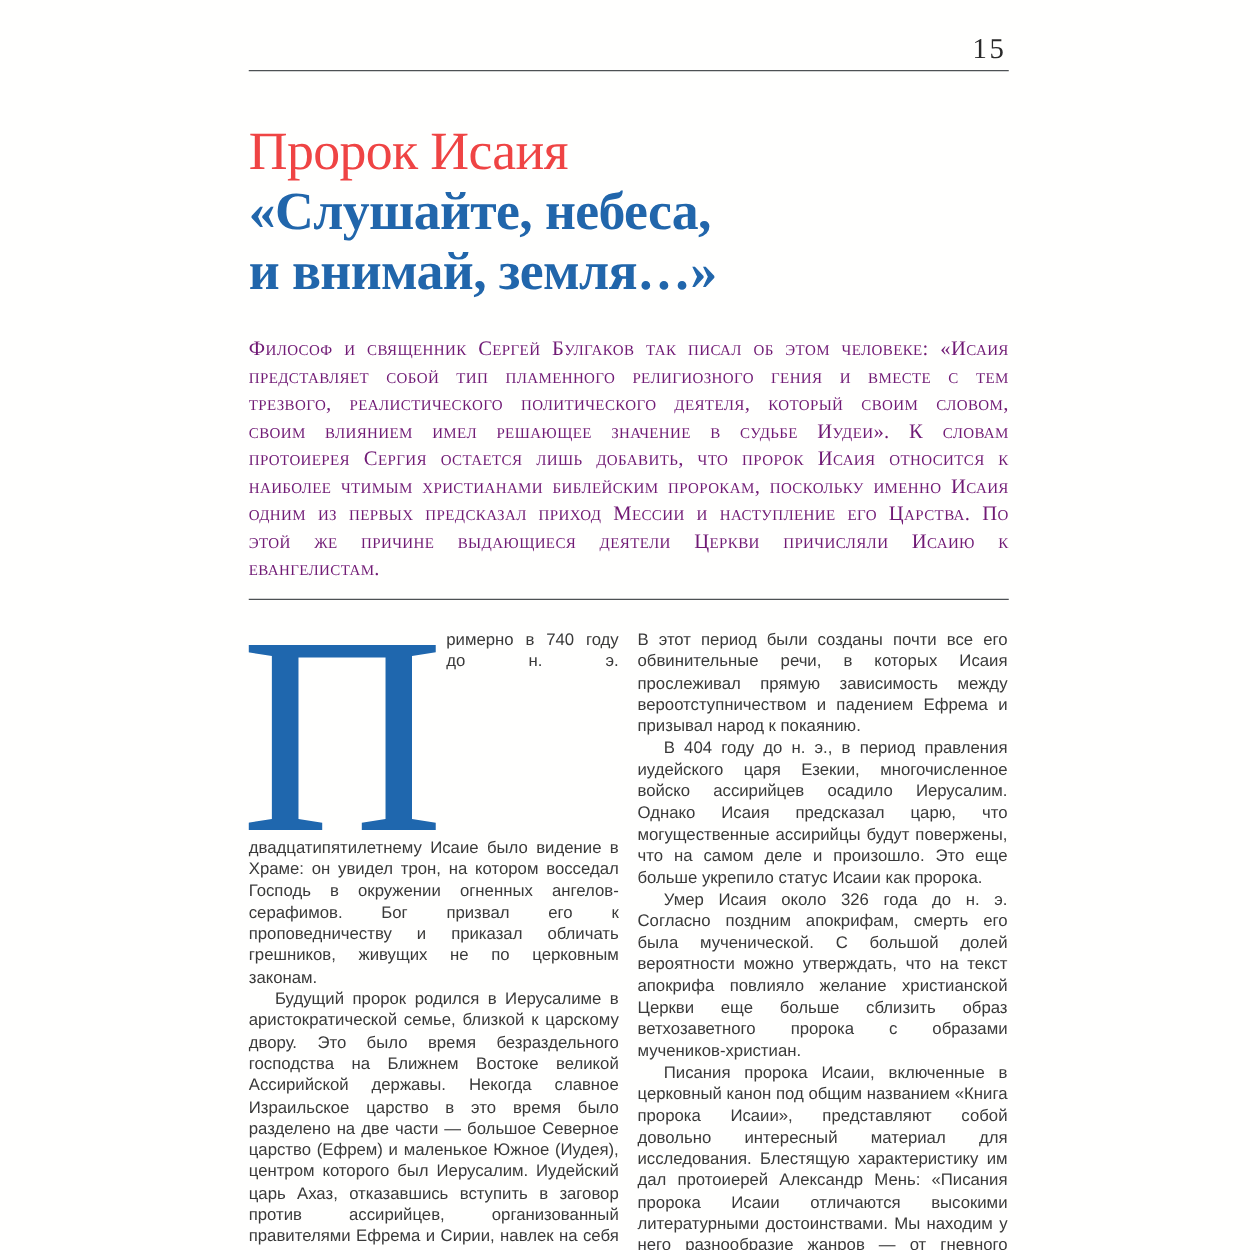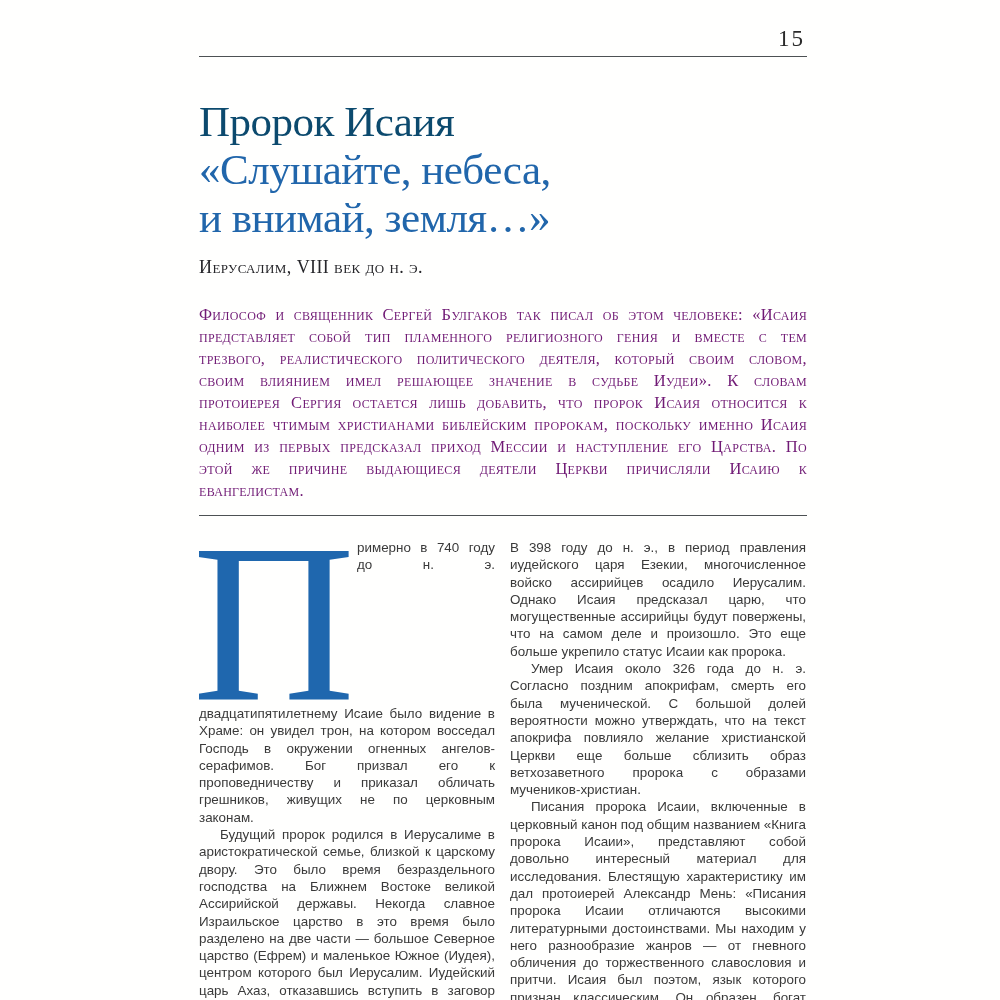--- a/index.html
+++ b/index.html
@@ -29,25 +29,25 @@
   .rule {
     border: none;
     border-top: 1.6px solid #4d5154;
     height: 0;
   }
   .title-block { margin-top: 41px; }
   .article-title {
     font-weight: normal;
     font-size: 43px;
     line-height: 48px;
-    color: #0c4a6e;
+    color: #ef4444;
     letter-spacing: -0.5px;
   }
   .article-subtitle {
-    font-weight: normal;
+    font-weight: bold;
     font-size: 43px;
     line-height: 48px;
     color: #2166ab;
     letter-spacing: -0.5px;
     white-space: pre-line;
   }
   .dateline {
     margin-top: 15px;
     font-variant: small-caps;
     font-size: 18px;
@@ -99,39 +99,39 @@
     <div class="page-number">15</div>
 
     <hr class="rule">
 
     <div class="title-block">
       <h1 class="article-title">Пророк Исаия</h1>
       <div class="article-subtitle">«Слушайте, небеса,
 и внимай, земля…»</div>
     </div>
 
-    <div class="dateline">Иерусалим, VIII век до н. э.</div>
 
     <div class="lead">Философ и священник Сергей Булгаков так писал об этом человеке: «Исаия представляет собой тип пламенного религиозного гения и вместе с тем трезвого, реалистического политического деятеля, который своим словом, своим влиянием имел решающее значение в судьбе Иудеи». К словам протоиерея Сергия остается лишь добавить, что пророк Исаия относится к наиболее чтимым христианами библейским пророкам, поскольку именно Исаия одним из первых предсказал приход Мессии и наступление его Царства. По этой же причине выдающиеся деятели Церкви причисляли Исаию к евангелистам.</div>
 
     <hr class="rule rule-2">
 
     <div class="columns">
 
       <div class="col">
         <p>
           <svg class="dropcap-box" width="150" height="163" viewBox="0 0 150 163" aria-hidden="false">
             <text x="-7" y="158" font-size="226" fill="#1f67ae">П</text>
           </svg><span>римерно в 740 году до н. э. двадцатипятилетнему Исаие было видение в Храме: он увидел трон, на котором восседал Господь в окружении огненных ангелов-серафимов. Бог призвал его к проповедничеству и приказал обличать грешников, живущих не по церковным законам.</span>
         </p>
         <p>Будущий пророк родился в Иерусалиме в аристократической семье, близкой к царскому двору. Это было время безраздельного господства на Ближнем Востоке великой Ассирийской державы. Некогда славное Израильское царство в это время было разделено на две части — большое Северное царство (Ефрем) и маленькое Южное (Иудея), центром которого был Иерусалим. Иудейский царь Ахаз, отказавшись вступить в заговор против ассирийцев, организованный правителями Ефрема и Сирии, навлек на себя гнев последних и был вынужден обратиться за помощью к ассирийцам, в результате чего попал в полную зависимость от них. Дошло даже до того, что Ахаз стал вводить языческие обычаи. В ответ пророк Исаия обрушился на отступников от истинного Бога с гневными проповедями.</p>
 
       </div>
 
       <div class="col">
-        <p>В 398 году до н. э., в период правления иудейского царя Езекии, многочисленное войско ассирийцев осадило Иерусалим. Однако Исаия предсказал царю, что могущественные ассирийцы будут повержены, что на самом деле и произошло. Это еще больше укрепило статус Исаии как пророка.</p>
+        <p>В этот период были созданы почти все его обвинительные речи, в которых Исаия прослеживал прямую зависимость между вероотступничеством и падением Ефрема и призывал народ к покаянию.</p>
+        <p>В 404 году до н. э., в период правления иудейского царя Езекии, многочисленное войско ассирийцев осадило Иерусалим. Однако Исаия предсказал царю, что могущественные ассирийцы будут повержены, что на самом деле и произошло. Это еще больше укрепило статус Исаии как пророка.</p>
         <p>Умер Исаия около 326 года до н. э. Согласно поздним апокрифам, смерть его была мученической. С большой долей вероятности можно утверждать, что на текст апокрифа повлияло желание христианской Церкви еще больше сблизить образ ветхозаветного пророка с образами мучеников-христиан.</p>
         <p>Писания пророка Исаии, включенные в церковный канон под общим названием «Книга пророка Исаии», представляют собой довольно интересный материал для исследования. Блестящую характеристику им дал протоиерей Александр Мень: «Писания пророка Исаии отличаются высокими литературными достоинствами. Мы находим у него разнообразие жанров — от гневного обличения до торжественного славословия и притчи. Исаия был поэтом, язык которого признан классическим. Он образен, богат метафорами и сравнениями. Произведения Исаии — яркий пример сочетания гениальности писателя с воздействием Духа Божия».</p>
       </div>
 
     </div>
   </div>
 </div>
 
 </body></html>

